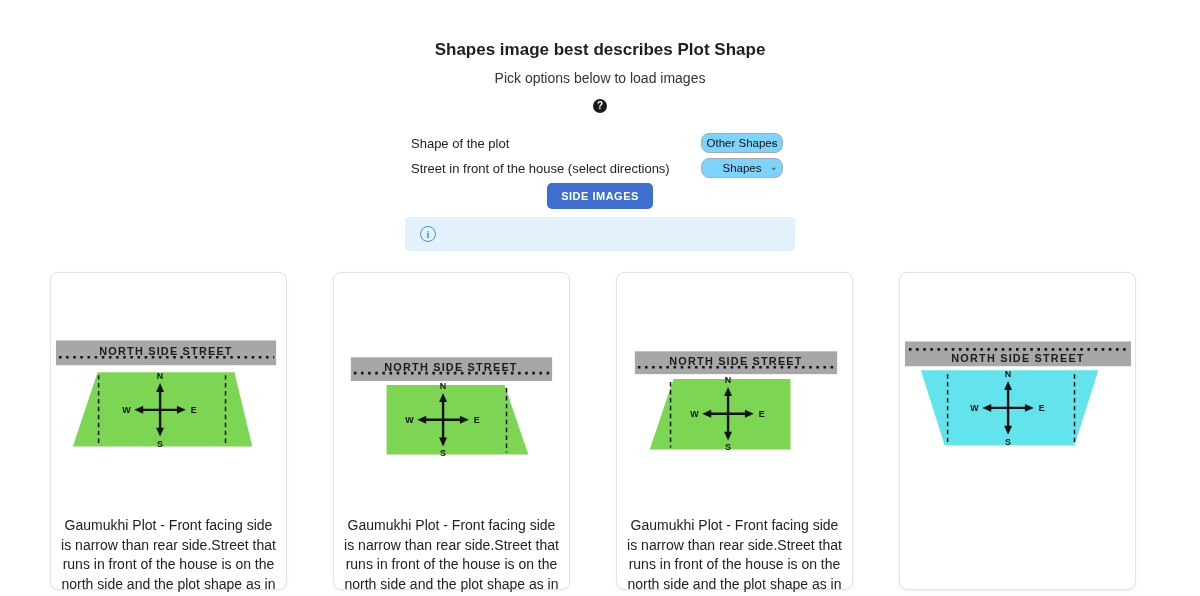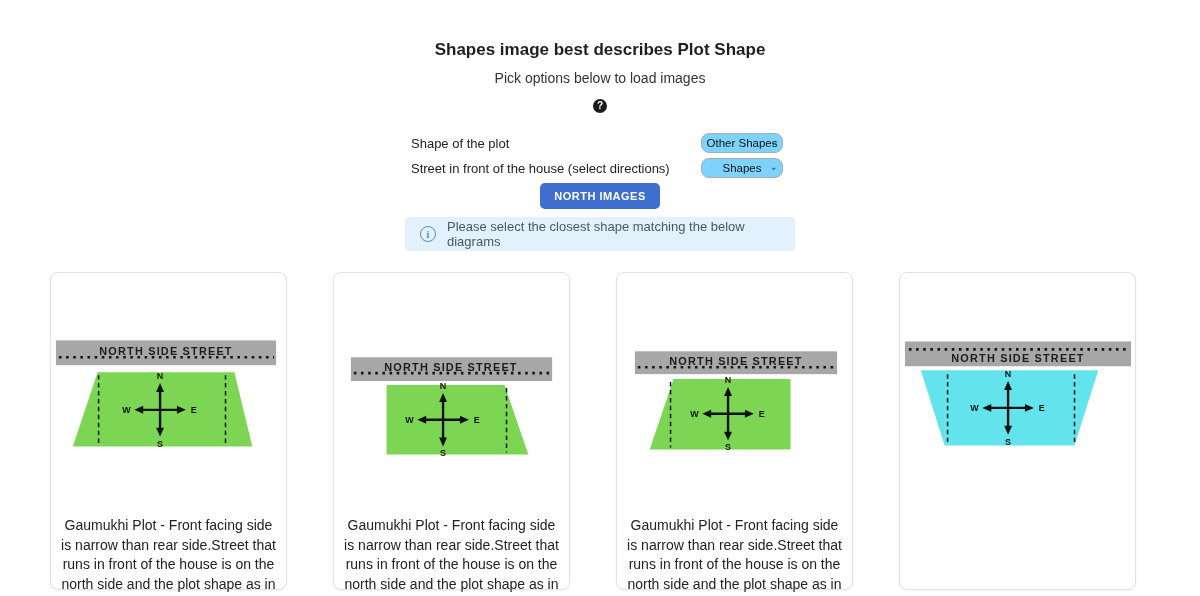--- a/index.html
+++ b/index.html
@@ -60,26 +60,25 @@
   <div class="frow">
     <label>Street in front of the house (select directions)</label>
     <div class="select">
       <span>Shapes</span>
       <span class="chev">⌄</span>
     </div>
   </div>
 </div>
 
 <div class="btn-wrap">
-  <button class="load-btn">NORTH IMAGES</button>
+  <button class="load-btn">SIDE IMAGES</button>
 </div>
 
 <div class="alert">
   <span class="info-i">i</span>
-  <span class="atxt">Please select the closest shape matching the below diagrams</span>
 </div>
 
 <div class="cards">
 
   <div class="card">
     <div class="diagram">
       <svg viewBox="0 0 237 245">
         <rect x="5" y="68" width="222" height="25" fill="#A7A7A7"></rect>
         <line class="dots" x1="8" y1="85" x2="225" y2="85"></line>
         <text class="btxt" x="116" y="83">NORTH SIDE STREET</text>

